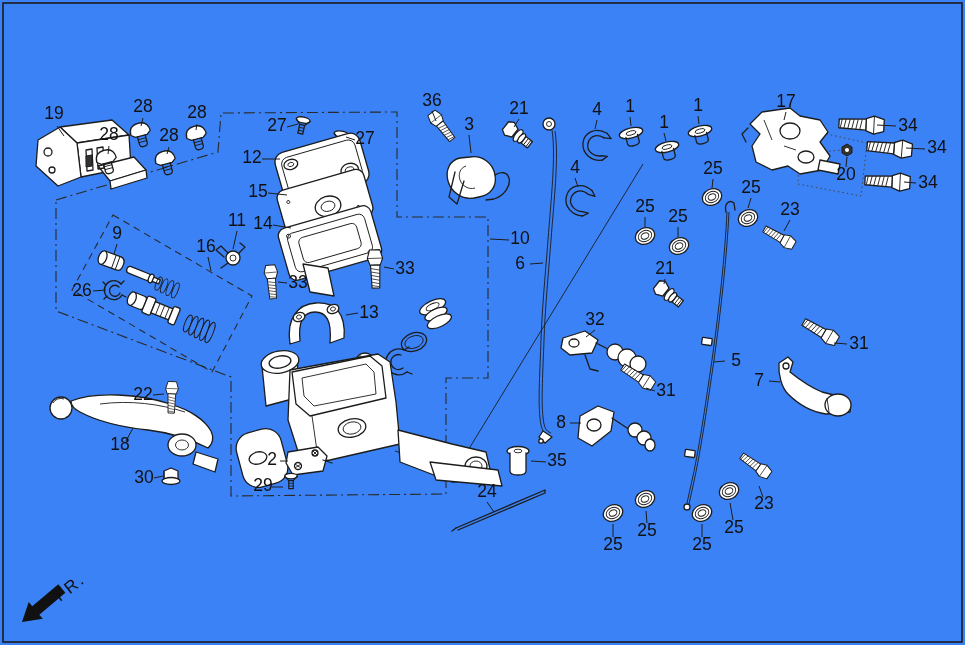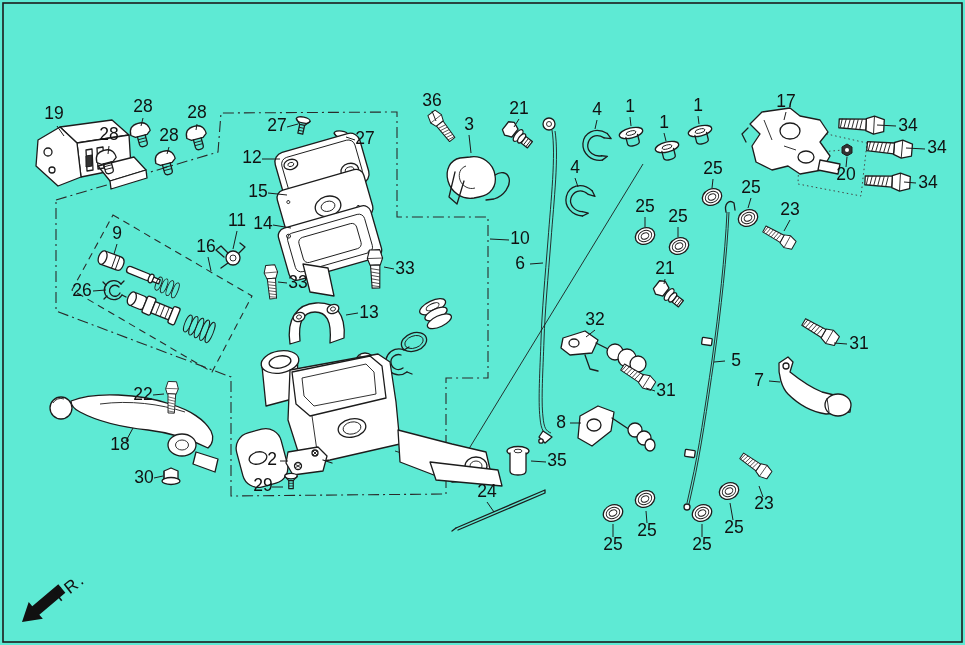--- a/index.html
+++ b/index.html
@@ -1,16 +1,16 @@
 <!DOCTYPE html>
 <html><head>
 <meta charset="utf-8">
 <style>
   html,body{margin:0;padding:0;background:#e8e8e8;font-family:"Liberation Sans",sans-serif;}
-  #page{position:relative;width:965px;height:645px;background:#5eead4;overflow:hidden;}
+  #page{position:relative;width:965px;height:645px;background:#3b82f6;overflow:hidden;}
   svg{position:absolute;left:0;top:0;}
   .p  {fill:#ffffff;stroke:#1c1c1c;stroke-width:1.3;stroke-linejoin:round;stroke-linecap:round;}
   .ln {fill:none;stroke:#1c1c1c;stroke-width:1.3;stroke-linejoin:round;stroke-linecap:round;}
   .tn {fill:none;stroke:#1c1c1c;stroke-width:0.9;}
   .dk {fill:#333;stroke:#1c1c1c;stroke-width:1;}
   .bd-dashdot{fill:none;stroke:#2a2a2a;stroke-width:1.1;stroke-dasharray:11 4 2 4;}
   .bd-dash   {fill:none;stroke:#2a2a2a;stroke-width:1.1;stroke-dasharray:7 5;}
   .bd-dot    {fill:none;stroke:#444;stroke-width:1;stroke-dasharray:1.5 3;}
   .callout-text{font-family:"Liberation Sans",sans-serif;font-size:17.5px;fill:#111;}
   .leader{fill:none;stroke:#1c1c1c;stroke-width:1;}

